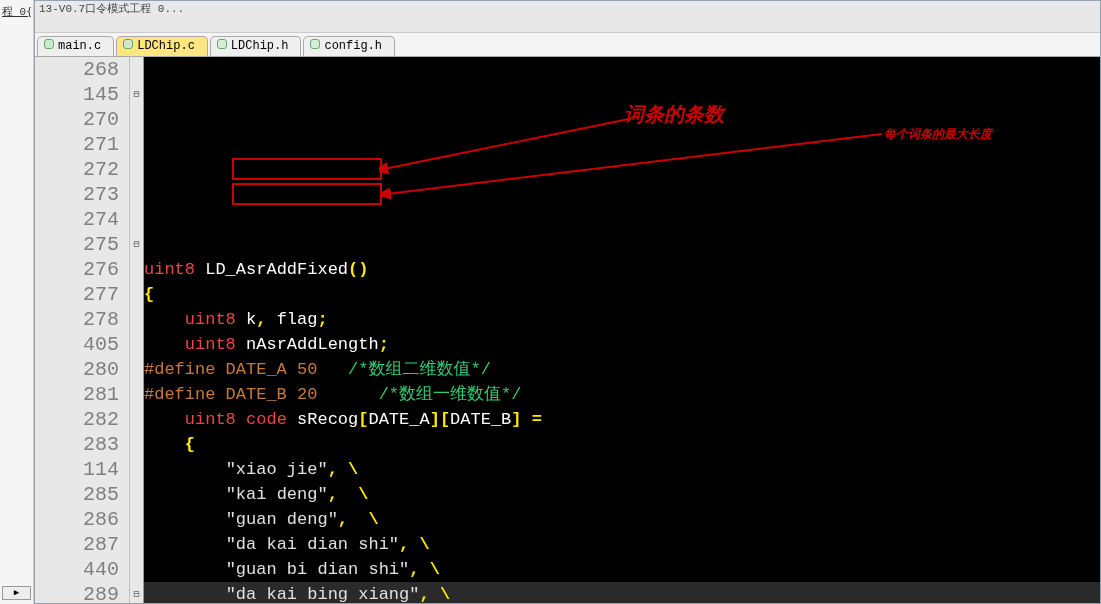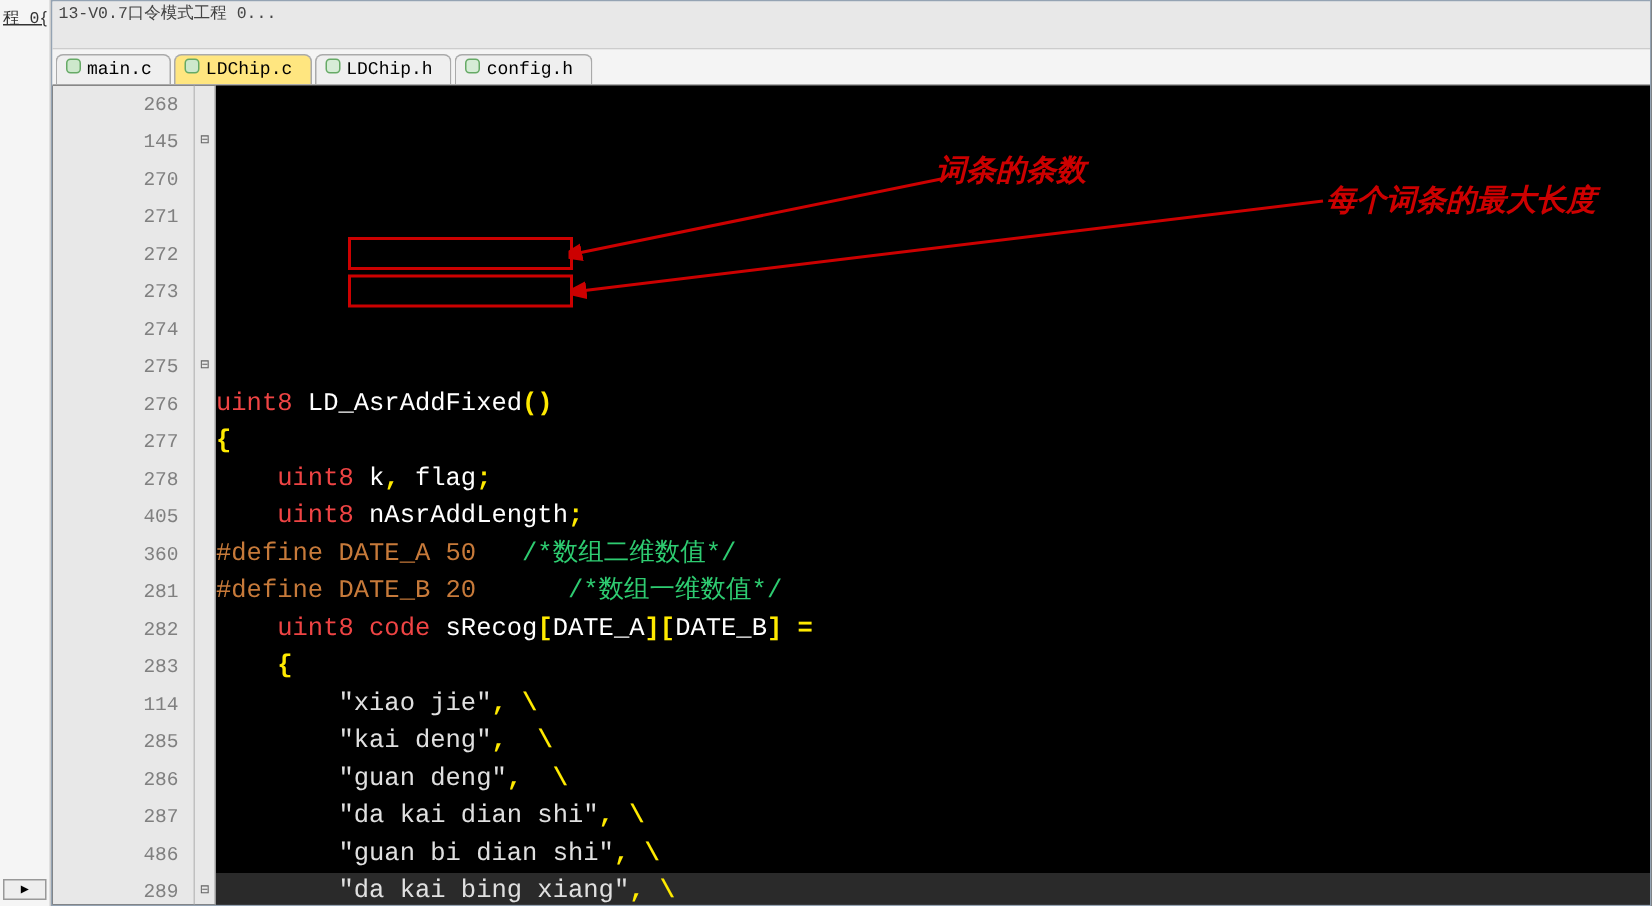--- a/index.html
+++ b/index.html
@@ -10,35 +10,35 @@
 .scrollbtn { border: 1px solid #999; background: #eee; font-size: 9px; text-align: center; line-height: 12px; height: 14px; }
 .main { flex: 1; display: flex; flex-direction: column; border: 1px solid #94a3b3; }
 .title-row { font-size: 11px; background: #e8e8e8; border-bottom: 1px solid #ccc; height: 32px; padding-left: 4px; color: #444; white-space: nowrap; overflow: hidden; }
 .tabs { display: flex; background: #f4f4f4; border-bottom: 1px solid #aaa; height: 24px; align-items: flex-end; padding-left: 2px; }
 .tab { display: flex; align-items: flex-start; gap: 4px; padding: 2px 12px 2px 6px; border: 1px solid #aaa; border-bottom: none; border-top-left-radius: 5px; border-top-right-radius: 5px; margin-right: 2px; font-size: 12px; background: #efefef; height: 20px; cursor: pointer; }
 .tab.active { background: #ffe680; }
 .tab .dot { width: 10px; height: 10px; border-radius: 3px; display: inline-block; }
 .tab .dot.c { background: #cde8cc; border: 1px solid #6a6; }
 .tab .dot.h { background: #d6ecd6; border: 1px solid #6a6; }
 .editor { flex: 1; display: flex; background: #000; overflow: hidden; }
-.gutter { width: 95px; background: #e8e8e8; border-right: 1px solid #c0c0c0; color: #808080; text-align: right; padding-right: 10px; font-size: 13px; line-height: 25px; }
+.gutter { width: 95px; background: #e8e8e8; border-right: 1px solid #c0c0c0; color: #808080; text-align: right; padding-right: 10px; font-size: 20px; line-height: 25px; }
 .gutter div { height: 25px; }
 .fold { width: 14px; background: #e8e8e8; border-right: 1px solid #999; line-height: 25px; font-size: 10px; color: #666; text-align: center; }
 .fold div { height: 25px; }
 .code { flex: 1; background: #000; color: #fff; font-size: 17px; line-height: 25px; white-space: pre; padding-left: 0; position: relative; }
 .code .line { height: 25px; }
 .code .hl { background: #2a2a2a; }
 .kw { color: #ef4444; }
 .pre { color: #c77a3a; }
 .str { color: #e0e0e0; }
 .cmt { color: #2ecc71; }
 .punct { color: #ffea00; font-weight: bold; }
 .id { color: #fff; }
 .annot1 { position: absolute; left: 480px; top: 45px; color: #cc0000; font-family: "SimSun","宋体",serif; font-weight: bold; font-style: italic; font-size: 20px; pointer-events: none; }
-.annot2 { position: absolute; left: 740px; top: 65px; color: #cc0000; font-family: "SimSun","宋体",serif; font-weight: bold; font-style: italic; font-size: 20px; pointer-events: none; }
+.annot2 { position: absolute; left: 740px; top: 65px; color: #cc0000; font-family: "SimSun","宋体",serif; font-weight: bold; font-style: italic; font-size: 12px; pointer-events: none; }
 .redbox { position: absolute; border: 2px solid #cc0000; pointer-events: none; }
 .arrow { position: absolute; pointer-events: none; }
 .watermark { position: absolute; right: 10px; bottom: 8px; color: #bbb; font-size: 13px; font-family: Arial, sans-serif; }
 </style>
 </head>
 <body>
 
 <div class="outer">
   <div class="left-panel">
     <div class="truncated">程 0{</div>
@@ -71,29 +71,29 @@
           <div>270</div>
           <div>271</div>
           <div>272</div>
           <div>273</div>
           <div>274</div>
           <div>275</div>
           <div>276</div>
           <div>277</div>
           <div>278</div>
           <div>405</div>
-          <div>360</div>
+          <div>280</div>
           <div>281</div>
           <div>282</div>
           <div>283</div>
           <div>114</div>
           <div>285</div>
           <div>286</div>
           <div>287</div>
-          <div>486</div>
+          <div>440</div>
           <div>289</div>
         </div>
       <div class="fold" id="fold">
           <div></div>
           <div>⊟</div>
           <div></div>
           <div></div>
           <div></div>
           <div></div>
           <div></div>

